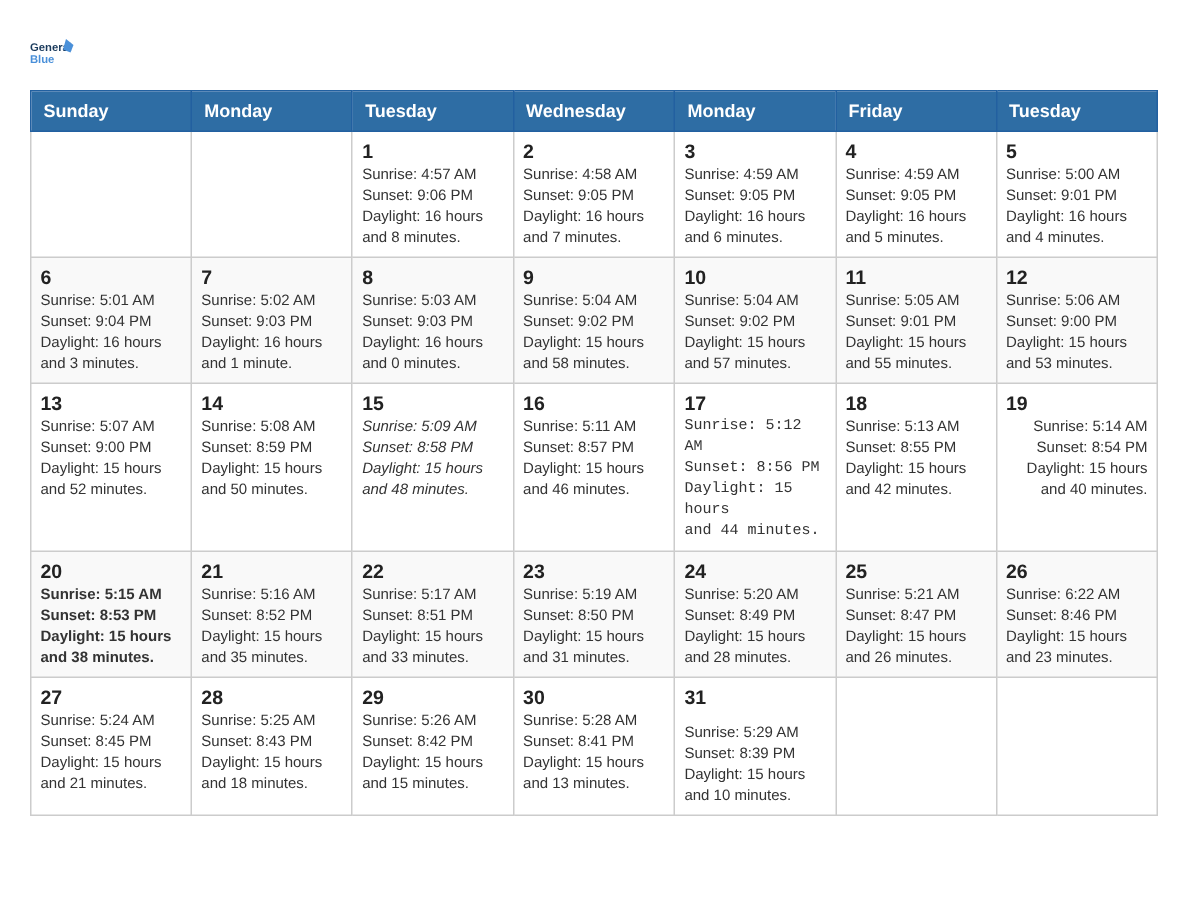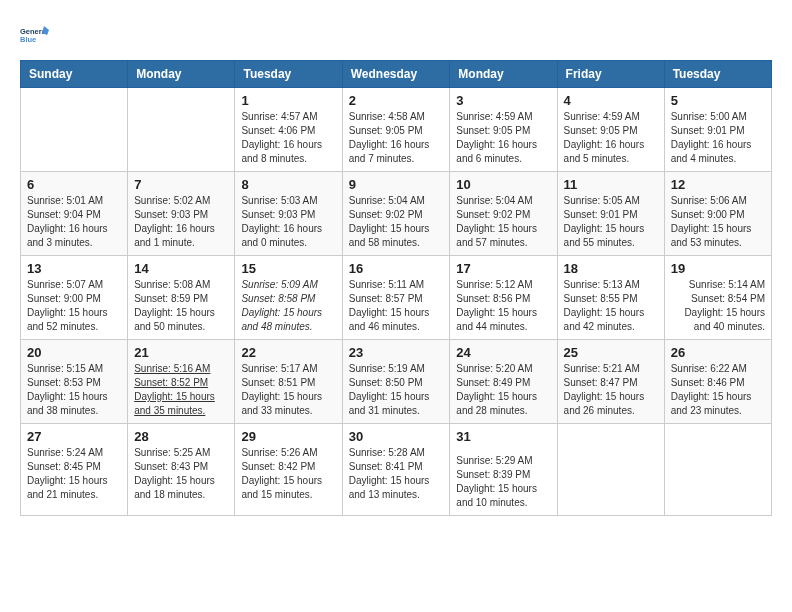--- a/index.html
+++ b/index.html
@@ -112,21 +112,21 @@
         <th>Tuesday</th>
       </tr>
   </thead>
   <tbody id="calendar-body">
   <tr>
         <td class="empty"></td>
         <td class="empty"></td>
         <td>
           <span class="day-num">1</span>
           <div class="day-info" style="white-space: pre-line;">Sunrise: 4:57 AM
-Sunset: 4:06 PM
+Sunset: 9:06 PM
 Daylight: 16 hours
 and 8 minutes.</div>
         </td>
         <td>
           <span class="day-num">2</span>
           <div class="day-info" style="white-space: pre-line;">Sunrise: 4:58 AM
 Sunset: 9:05 PM
 Daylight: 16 hours
 and 7 minutes.</div>
         </td>
@@ -227,21 +227,21 @@
         </td>
         <td>
           <span class="day-num">16</span>
           <div class="day-info" style="white-space: pre-line;">Sunrise: 5:11 AM
 Sunset: 8:57 PM
 Daylight: 15 hours
 and 46 minutes.</div>
         </td>
         <td>
           <span class="day-num">17</span>
-          <div class="day-info" style="white-space: pre-line;">Sunrise: 5:12 AM
+          <div class="day-info" style="white-space: pre-line; font-family: Liberation Mono, monospace;">Sunrise: 5:12 AM
 Sunset: 8:56 PM
 Daylight: 15 hours
 and 44 minutes.</div>
         </td>
         <td>
           <span class="day-num">18</span>
           <div class="day-info" style="white-space: pre-line;">Sunrise: 5:13 AM
 Sunset: 8:55 PM
 Daylight: 15 hours
 and 42 minutes.</div>
@@ -250,28 +250,28 @@
           <span class="day-num">19</span>
           <div class="day-info" style="white-space: pre-line; text-align: right;">Sunrise: 5:14 AM
 Sunset: 8:54 PM
 Daylight: 15 hours
 and 40 minutes.</div>
         </td>
       </tr>
       <tr class="row-alt">
         <td>
           <span class="day-num">20</span>
-          <div class="day-info" style="white-space: pre-line;">Sunrise: 5:15 AM
+          <div class="day-info" style="white-space: pre-line; font-weight: bold;">Sunrise: 5:15 AM
 Sunset: 8:53 PM
 Daylight: 15 hours
 and 38 minutes.</div>
         </td>
         <td>
           <span class="day-num">21</span>
-          <div class="day-info" style="white-space: pre-line; text-decoration: underline;">Sunrise: 5:16 AM
+          <div class="day-info" style="white-space: pre-line;">Sunrise: 5:16 AM
 Sunset: 8:52 PM
 Daylight: 15 hours
 and 35 minutes.</div>
         </td>
         <td>
           <span class="day-num">22</span>
           <div class="day-info" style="white-space: pre-line;">Sunrise: 5:17 AM
 Sunset: 8:51 PM
 Daylight: 15 hours
 and 33 minutes.</div>

